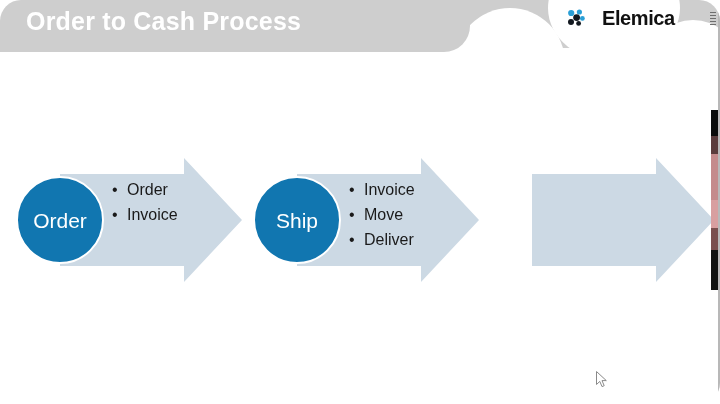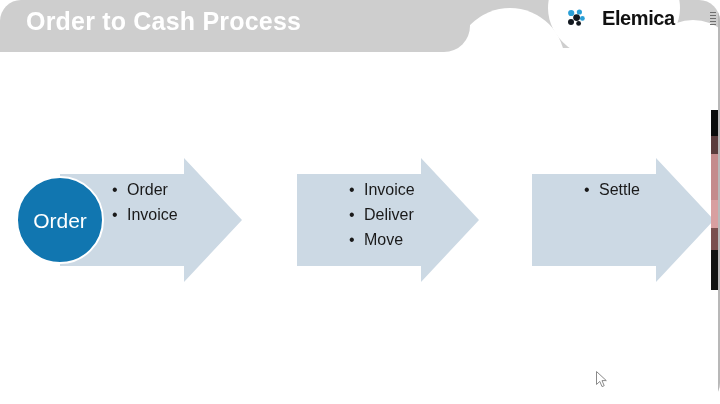--- a/index.html
+++ b/index.html
@@ -249,35 +249,37 @@
         <li>Invoice</li>
       </ul>
     </div>
 
     <div class="step step-2">
       <div class="arrow-shape">
         <svg viewBox="0 0 182 124" preserveAspectRatio="none" xmlns="http://www.w3.org/2000/svg">
           <polygon points="0,16 124,16 124,0 182,62 124,124 124,108 0,108" fill="#ccd9e4"></polygon>
         </svg>
       </div>
+      <div class="step-circle">
+        <span class="step-circle-label">Ship</span>
+      </div>
       <ul class="bullets">
         <li>Invoice</li>
+        <li>Move</li>
         <li>Deliver</li>
-        <li>Move</li>
       </ul>
     </div>
 
     <div class="step step-3">
       <div class="arrow-shape">
         <svg viewBox="0 0 182 124" preserveAspectRatio="none" xmlns="http://www.w3.org/2000/svg">
           <polygon points="0,16 124,16 124,0 182,62 124,124 124,108 0,108" fill="#ccd9e4"></polygon>
         </svg>
       </div>
       <ul class="bullets">
-        <li>Settle</li>
       </ul>
     </div>
   </div>
 
   <div class="cam-sliver">
     <div class="cam-band cam-b1"></div>
     <div class="cam-band cam-b2"></div>
     <div class="cam-band cam-b3"></div>
     <div class="cam-band cam-b4"></div>
     <div class="cam-band cam-b5"></div>

